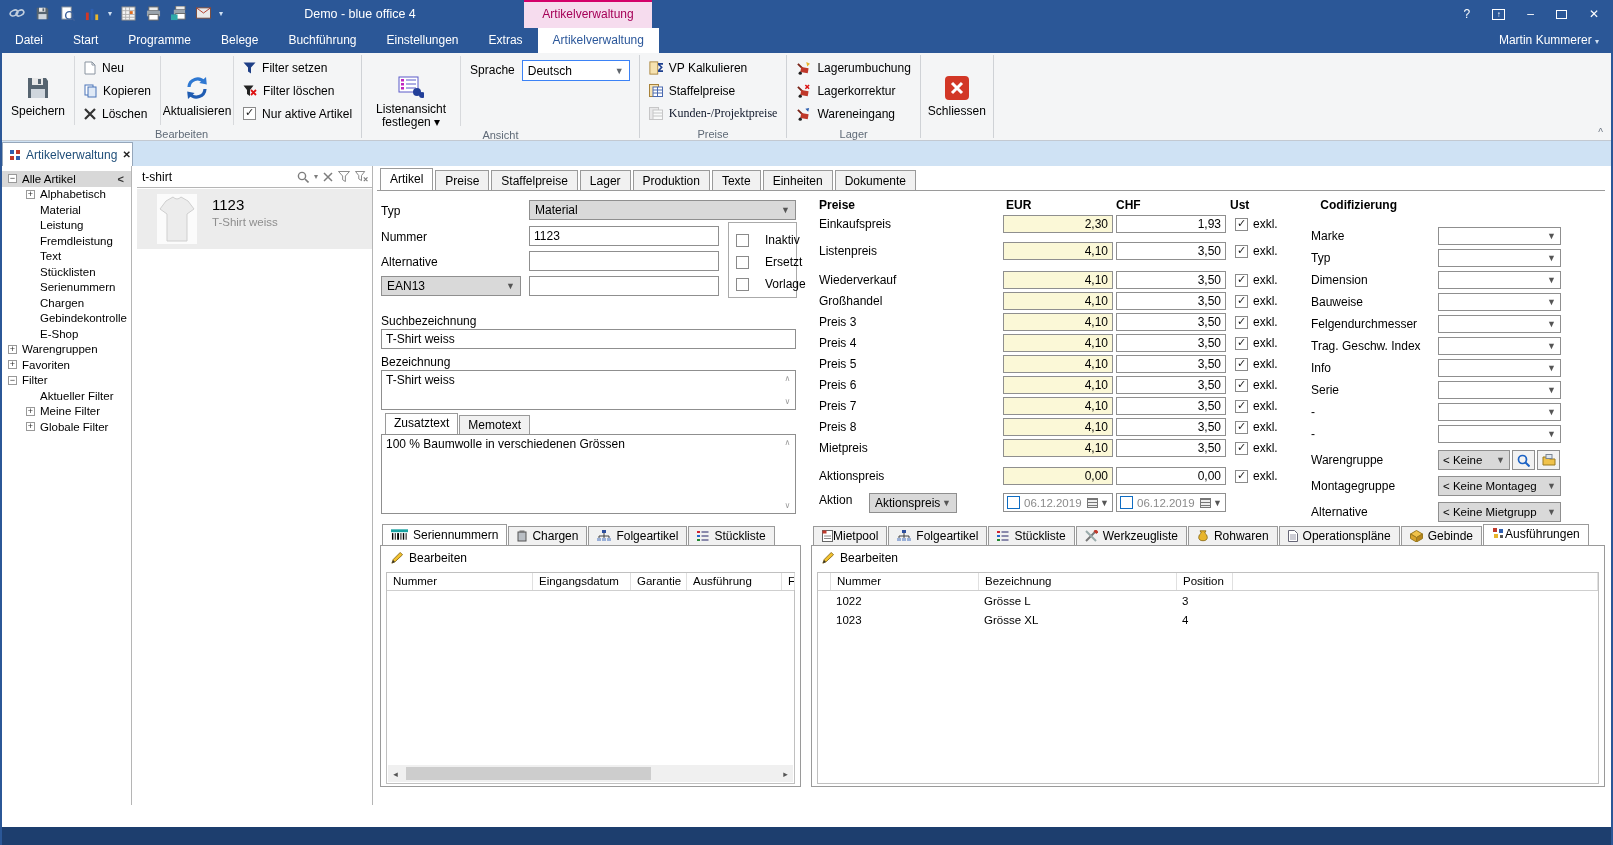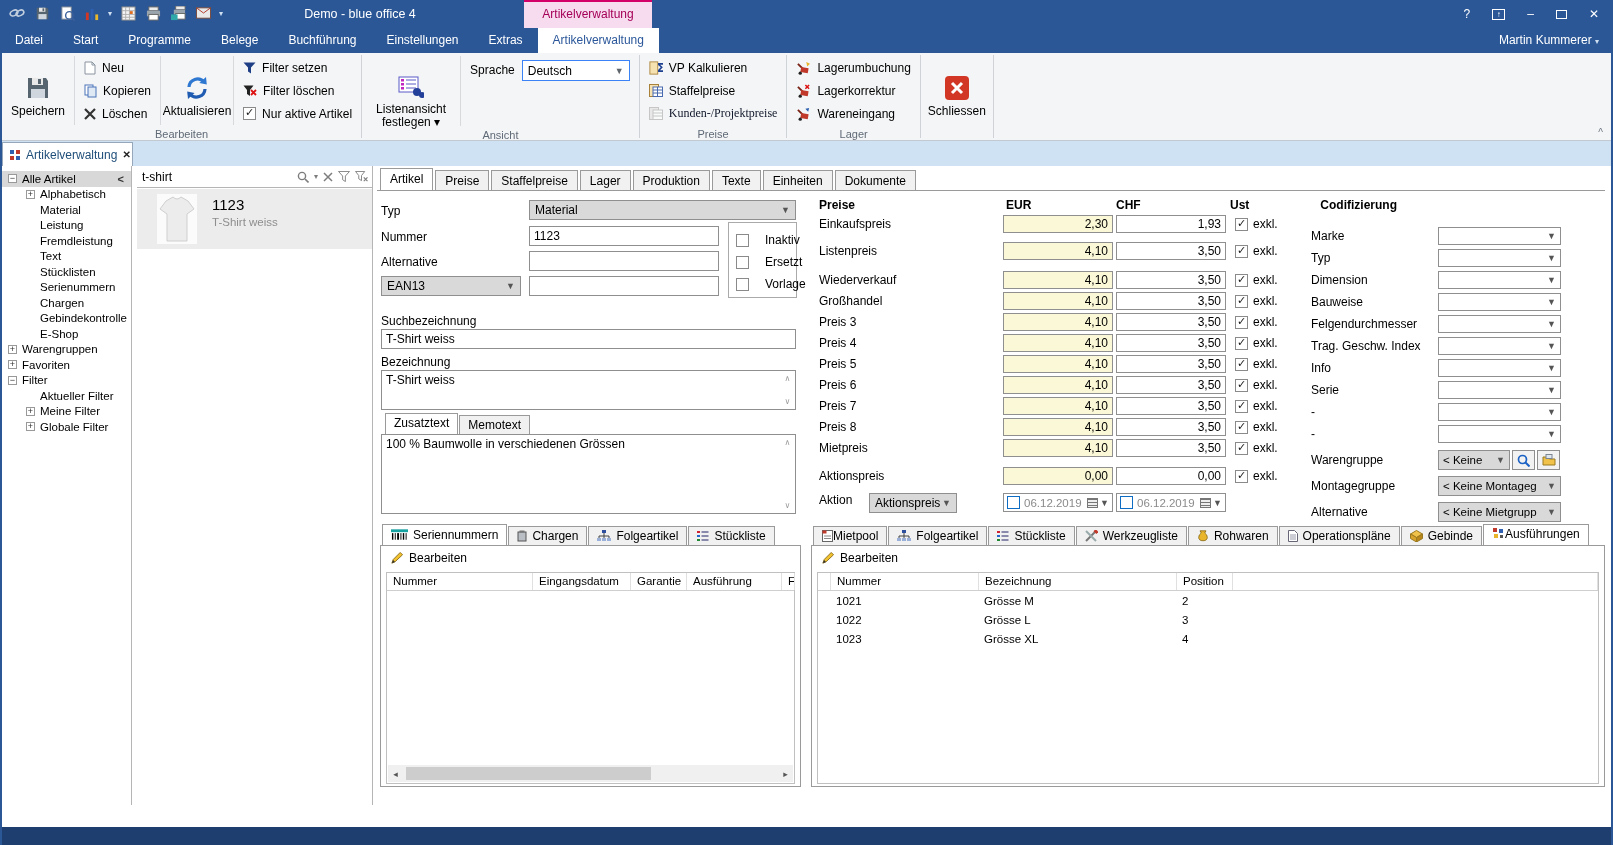--- a/index.html
+++ b/index.html
@@ -1013,26 +1013,20 @@
         <div class="grid" style="top:26px;bottom:2px">
           <div class="ghead">
             <span class="gcol" style="width:12px"></span>
             <span class="gcol" style="width:148px">Nummer</span>
             <span class="gcol" style="width:198px">Bezeichnung</span>
             <span class="gcol" style="width:56px">Position</span>
             <span class="gcol" style="flex:1"></span>
           </div>
           <div class="grow">
             <span class="gcell" style="width:12px"></span>
-            <span class="gcell" style="width:148px">1021</span>
-            <span class="gcell" style="width:198px">Grösse M</span>
-            <span class="gcell" style="width:56px">2</span>
-          </div>
-          <div class="grow">
-            <span class="gcell" style="width:12px"></span>
             <span class="gcell" style="width:148px">1022</span>
             <span class="gcell" style="width:198px">Grösse L</span>
             <span class="gcell" style="width:56px">3</span>
           </div>
           <div class="grow">
             <span class="gcell" style="width:12px"></span>
             <span class="gcell" style="width:148px">1023</span>
             <span class="gcell" style="width:198px">Grösse XL</span>
             <span class="gcell" style="width:56px">4</span>
           </div>

